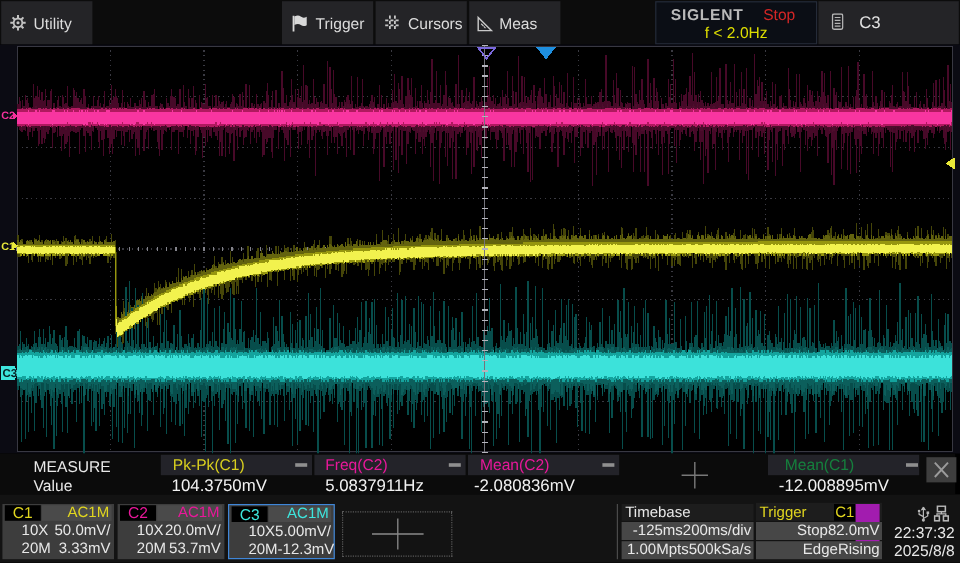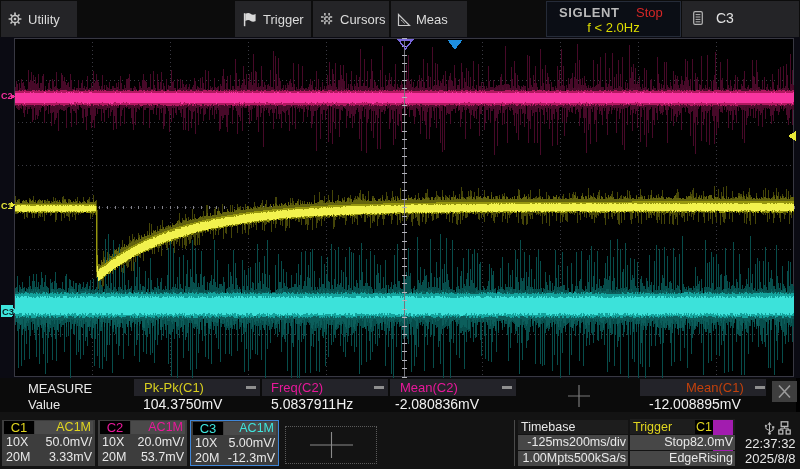--- a/index.html
+++ b/index.html
@@ -14,21 +14,21 @@
 #freqc{position:absolute;left:0;top:18px;width:133px;text-align:center;font-size:13px;color:#dede00}
 #measure{left:0;top:378px;width:796px;height:34px;background:#0b0b0b}
 .mcell{position:absolute;top:1px;height:17px;width:126px;background:#232329}
 .mlabel{position:absolute;top:2px;font-size:13px}
 .mminus{position:absolute;top:8px;width:10px;height:2.6px;background:#8f8f8f}
 .mval{position:absolute;top:18px;font-size:14px;color:#f2f2f2}
 #bottom{left:0;top:412px;width:800px;height:57px;background:#131313}
 .chbox{position:absolute;top:8px;width:93px;height:46px;background:#3d3d3d;color:#e8e8e8;font-size:12.5px}
 .chbadge{position:absolute;left:2px;top:1px;width:30px;height:13px;background:#000;text-align:center;font-size:13px;line-height:13px}
 .acch{position:absolute;left:33px;top:1px;right:2px;height:13px;background:#4a4a4a;text-align:right;font-size:12.5px;line-height:13px;padding-right:2px}
-.chrow{position:absolute;left:4px;right:3px;height:14px;display:flex;justify-content:space-between;align-items:flex-end}
+.chrow{position:absolute;left:16px;right:3px;height:14px;display:flex;justify-content:space-between;align-items:flex-end}
 .ibox{position:absolute;color:#e8e8e8;font-size:12.5px}
 .irow{position:absolute;left:2px;right:2px;display:flex;justify-content:flex-end;align-items:center;height:14px}
 </style></head><body>
 <div id="scope">
 <div class="abs" id="menubar">
       <div class="mitem" style="left:1px;width:76px">
         <svg width="14" height="14" viewBox="0 0 14 14">
           <circle cx="7" cy="7" r="3.6" fill="none" stroke="#c3c3c3" stroke-width="1.5"></circle>
           <circle cx="7" cy="7" r="1.3" fill="#c3c3c3"></circle>
           <g stroke="#c3c3c3" stroke-width="1.7">
@@ -110,21 +110,21 @@
       <div class="mval" style="left:143px">104.3750mV</div>
       <div class="mcell" style="left:262px"></div>
       <div class="mlabel" style="left:271px;color:#e8189a">Freq(C2)</div>
       <div class="mminus" style="left:374px"></div>
       <div class="mval" style="left:271px">5.0837911Hz</div>
       <div class="mcell" style="left:390px"></div>
       <div class="mlabel" style="left:400px;color:#e8189a">Mean(C2)</div>
       <div class="mminus" style="left:502px"></div>
       <div class="mval" style="left:395px">-2.080836mV</div>
       <div class="mcell" style="left:640px"></div>
-      <div class="mlabel" style="left:686px;color:#c2410c">Mean(C1)</div>
+      <div class="mlabel" style="left:654px;color:#15803d">Mean(C1)</div>
       <div class="mminus" style="left:755px"></div>
       <div class="mval" style="left:649px">-12.008895mV</div>
       <svg class="abs" style="left:567px;top:6px" width="24" height="24" viewBox="0 0 24 24">
         <path d="M12 1v22M1 12h22" stroke="#787878" stroke-width="1.2"></path>
       </svg>
       <div class="abs" style="left:772px;top:3px;width:25px;height:21px;background:#3e3e3e"></div>
       <svg class="abs" style="left:772px;top:3px" width="25" height="21" viewBox="0 0 25 21">
         <path d="M7 4.5l11 12M18 4.5l-11 12" stroke="#9a9a9a" stroke-width="1.6"></path>
       </svg>
     </div>

